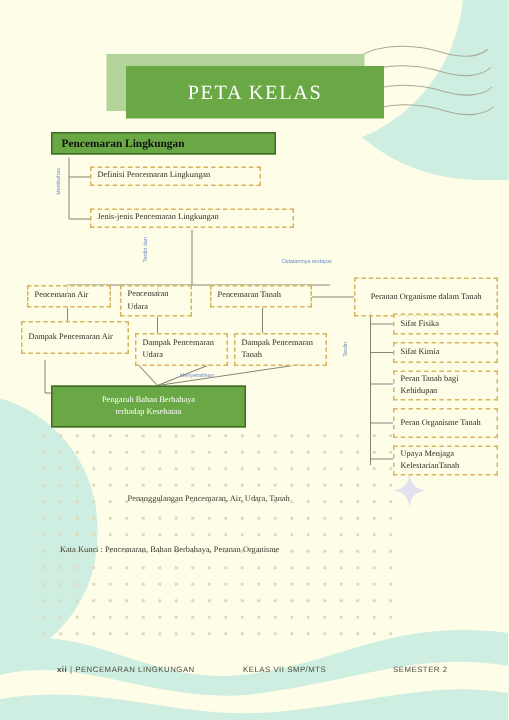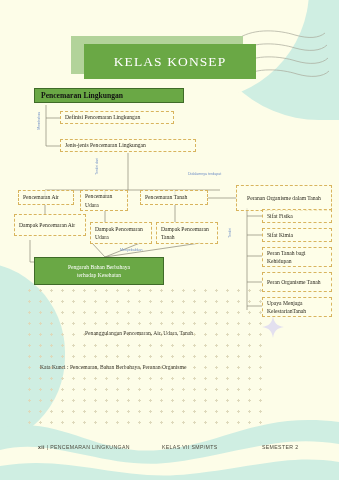--- a/index.html
+++ b/index.html
@@ -227,21 +227,21 @@
     <path d="M4,49 C20,39 44,41 60,46 C74,50 86,49 92,43"></path>
   </g>
 </svg>
 
 <svg class="sparkle" viewBox="0 0 22 22">
   <path d="M11,0 C12,7 15,10 22,11 C15,12 12,15 11,22 C10,15 7,12 0,11 C7,10 10,7 11,0 Z" fill="#e3e0ef"></path>
 </svg>
 
 <div class="title-shadow"></div>
 <div class="title-bar">
-  <span>KELAS KONSEP</span>
+  <span>PETA KELAS</span>
 </div>
 
 <svg class="lines" viewBox="0 0 339 480">
   <g stroke="#8a8676" stroke-width="0.7" fill="none">
 
     <path d="M46,105 L46,146"></path>
     <path d="M46,118 L60,118"></path>
     <path d="M46,146 L60,146"></path>
 
     <path d="M128,153 L128,190"></path>

